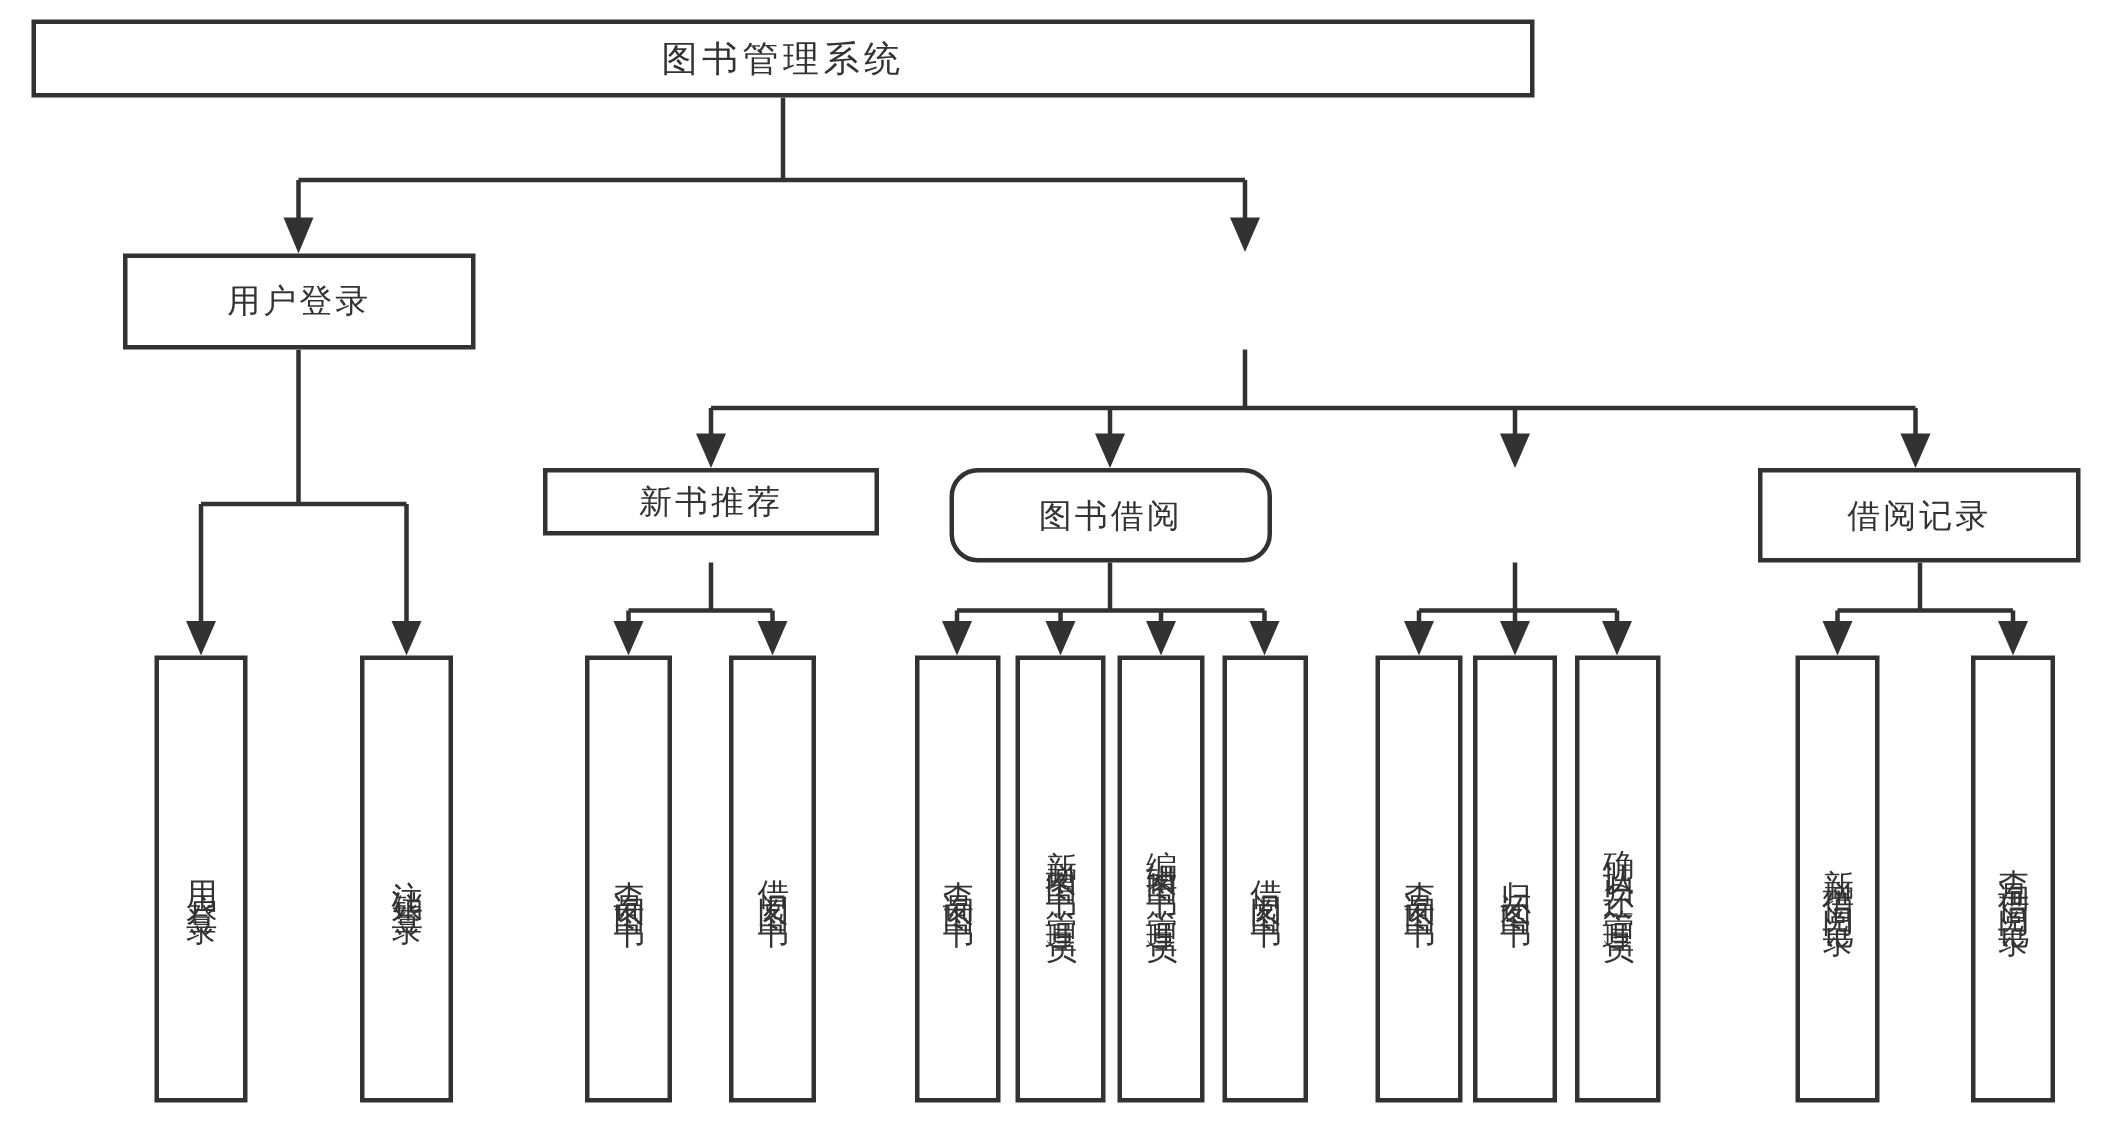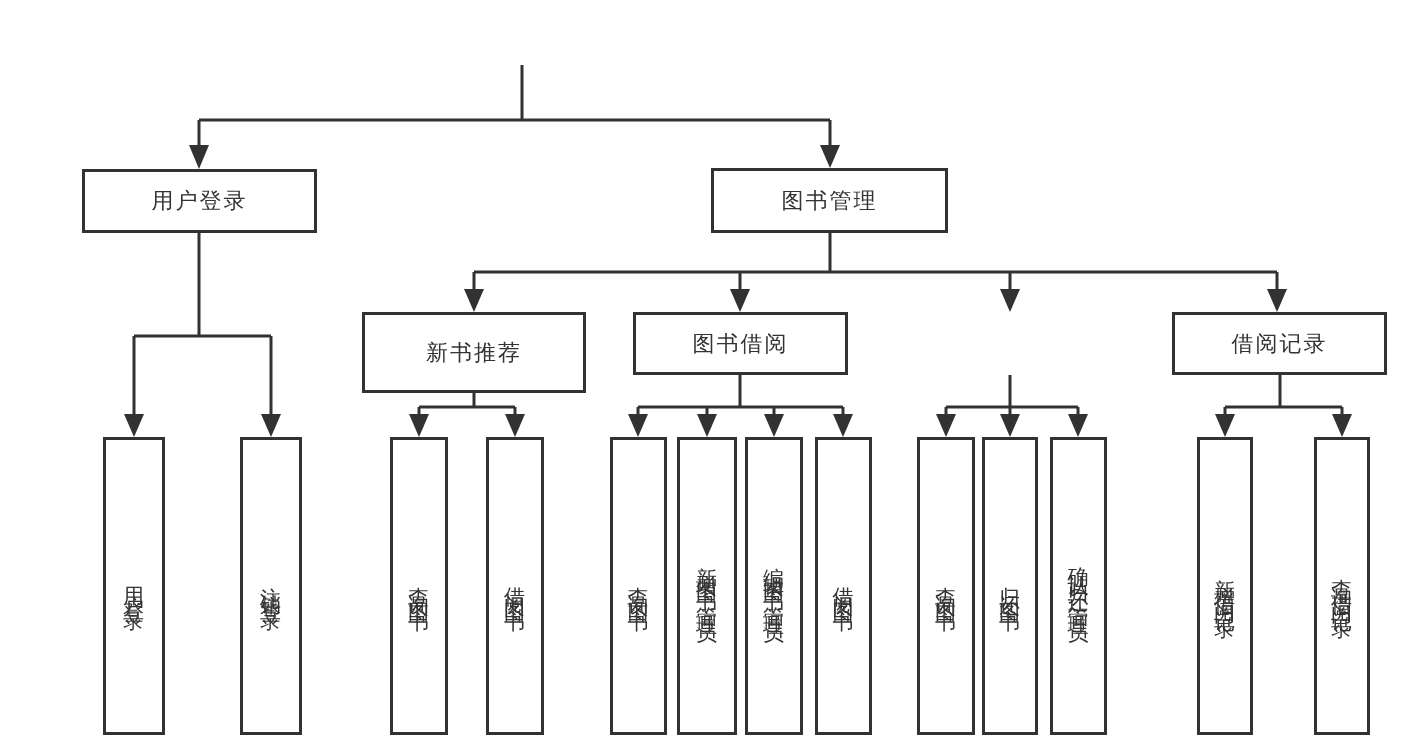--- a/index.html
+++ b/index.html
@@ -99,32 +99,32 @@
 
       <polygon points="936,414 956,414 946,437"></polygon>
       <polygon points="1000,414 1020,414 1010,437"></polygon>
       <polygon points="1068,414 1088,414 1078,437"></polygon>
 
       <polygon points="1215,414 1235,414 1225,437"></polygon>
       <polygon points="1332,414 1352,414 1342,437"></polygon>
     </g>
   </svg>
 
+  <div class="node h root" style="left:21px; top:13px; width:1002px; height:52px;">
+    <span class="lbl">图书管理系统</span>
+  </div>
 
   <div class="node h" style="left:82px; top:169px; width:235px; height:64px;">
     <span class="lbl">用户登录</span>
   </div>
-  <div class="node h" style="left:711px; top:168px; width:237px; height:65px;">
-    <span class="lbl">图书管理</span>
-  </div>
 
-  <div class="node h" style="left:362px; top:312px; width:224px; height:81px;">
+  <div class="node h" style="left:362px; top:312px; width:224px; height:45px;">
     <span class="lbl">新书推荐</span>
   </div>
-  <div class="node h" style="left:633px; top:312px; width:215px; height:63px;">
+  <div class="node h" style="left:633px; top:312px; width:215px; height:63px;border-radius:19px;">
     <span class="lbl">图书借阅</span>
   </div>
   <div class="node h" style="left:1172px; top:312px; width:215px; height:63px;">
     <span class="lbl">借阅记录</span>
   </div>
 
   <div class="node v" style="left:103px; top:437px; width:62px; height:298px;">
     <span class="lbl">用户登录</span>
   </div>
   <div class="node v" style="left:240px; top:437px; width:62px; height:298px;">

